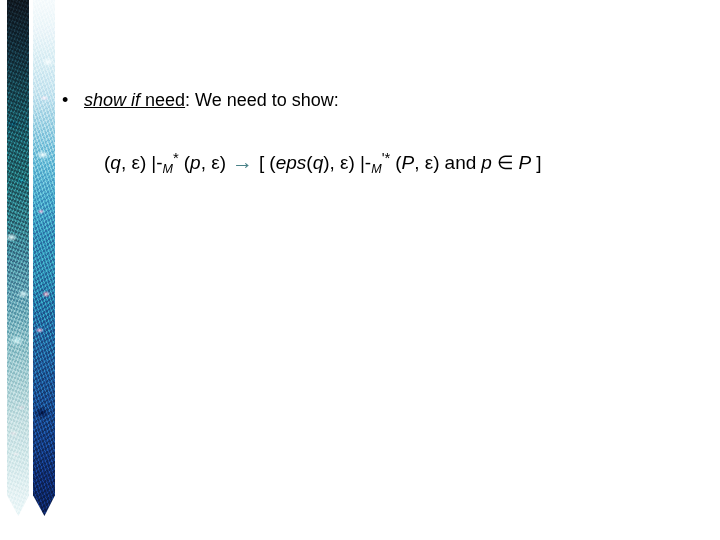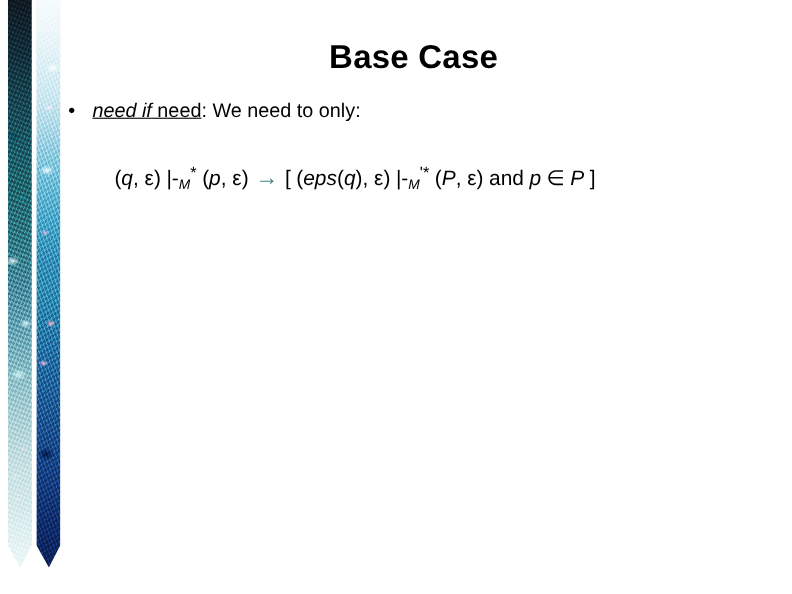--- a/index.html
+++ b/index.html
@@ -154,24 +154,23 @@
 </head>
 <body>
 
 <div id="slide">
 
   <div class="deco-wrap">
     <div class="strip strip-a"></div>
     <div class="strip strip-b"></div>
   </div>
 
-  <div id="title">Base Case</div>
 
   <div id="bullet-row">
     <span id="bullet-marker">•</span>
-    <span><span class="u it">need if</span><span class="u"> need</span><span>: We need to only:</span></span>
+    <span><span class="u it">show if</span><span class="u"> need</span><span>: We need to show:</span></span>
   </div>
 
   <div id="formula">
     <span class="seg"><span>(</span><span class="it">q</span><span>, </span><span>ε</span><span>)</span><span class="sp"></span><span>|-</span><span class="sub">M</span><span class="sup">*</span><span class="sp"></span><span>(</span><span class="it">p</span><span>, </span><span>ε</span><span>)</span></span><span class="arrow">→</span><span class="seg"><span>[</span><span class="sp"></span><span>(</span><span class="it">eps</span><span>(</span><span class="it">q</span><span>)</span><span>, </span><span>ε</span><span>)</span><span class="sp"></span><span>|-</span><span class="sub">M</span><span class="sup">'*</span><span class="sp"></span><span>(</span><span class="it">P</span><span>, </span><span>ε</span><span>)</span><span class="sp"></span><span>and</span><span class="sp"></span><span class="it">p</span><span class="sp"></span><span>∈</span><span class="sp"></span><span class="it">P</span><span class="sp"></span><span>]</span></span>
   </div>
 
 </div>
 
 </body></html>

